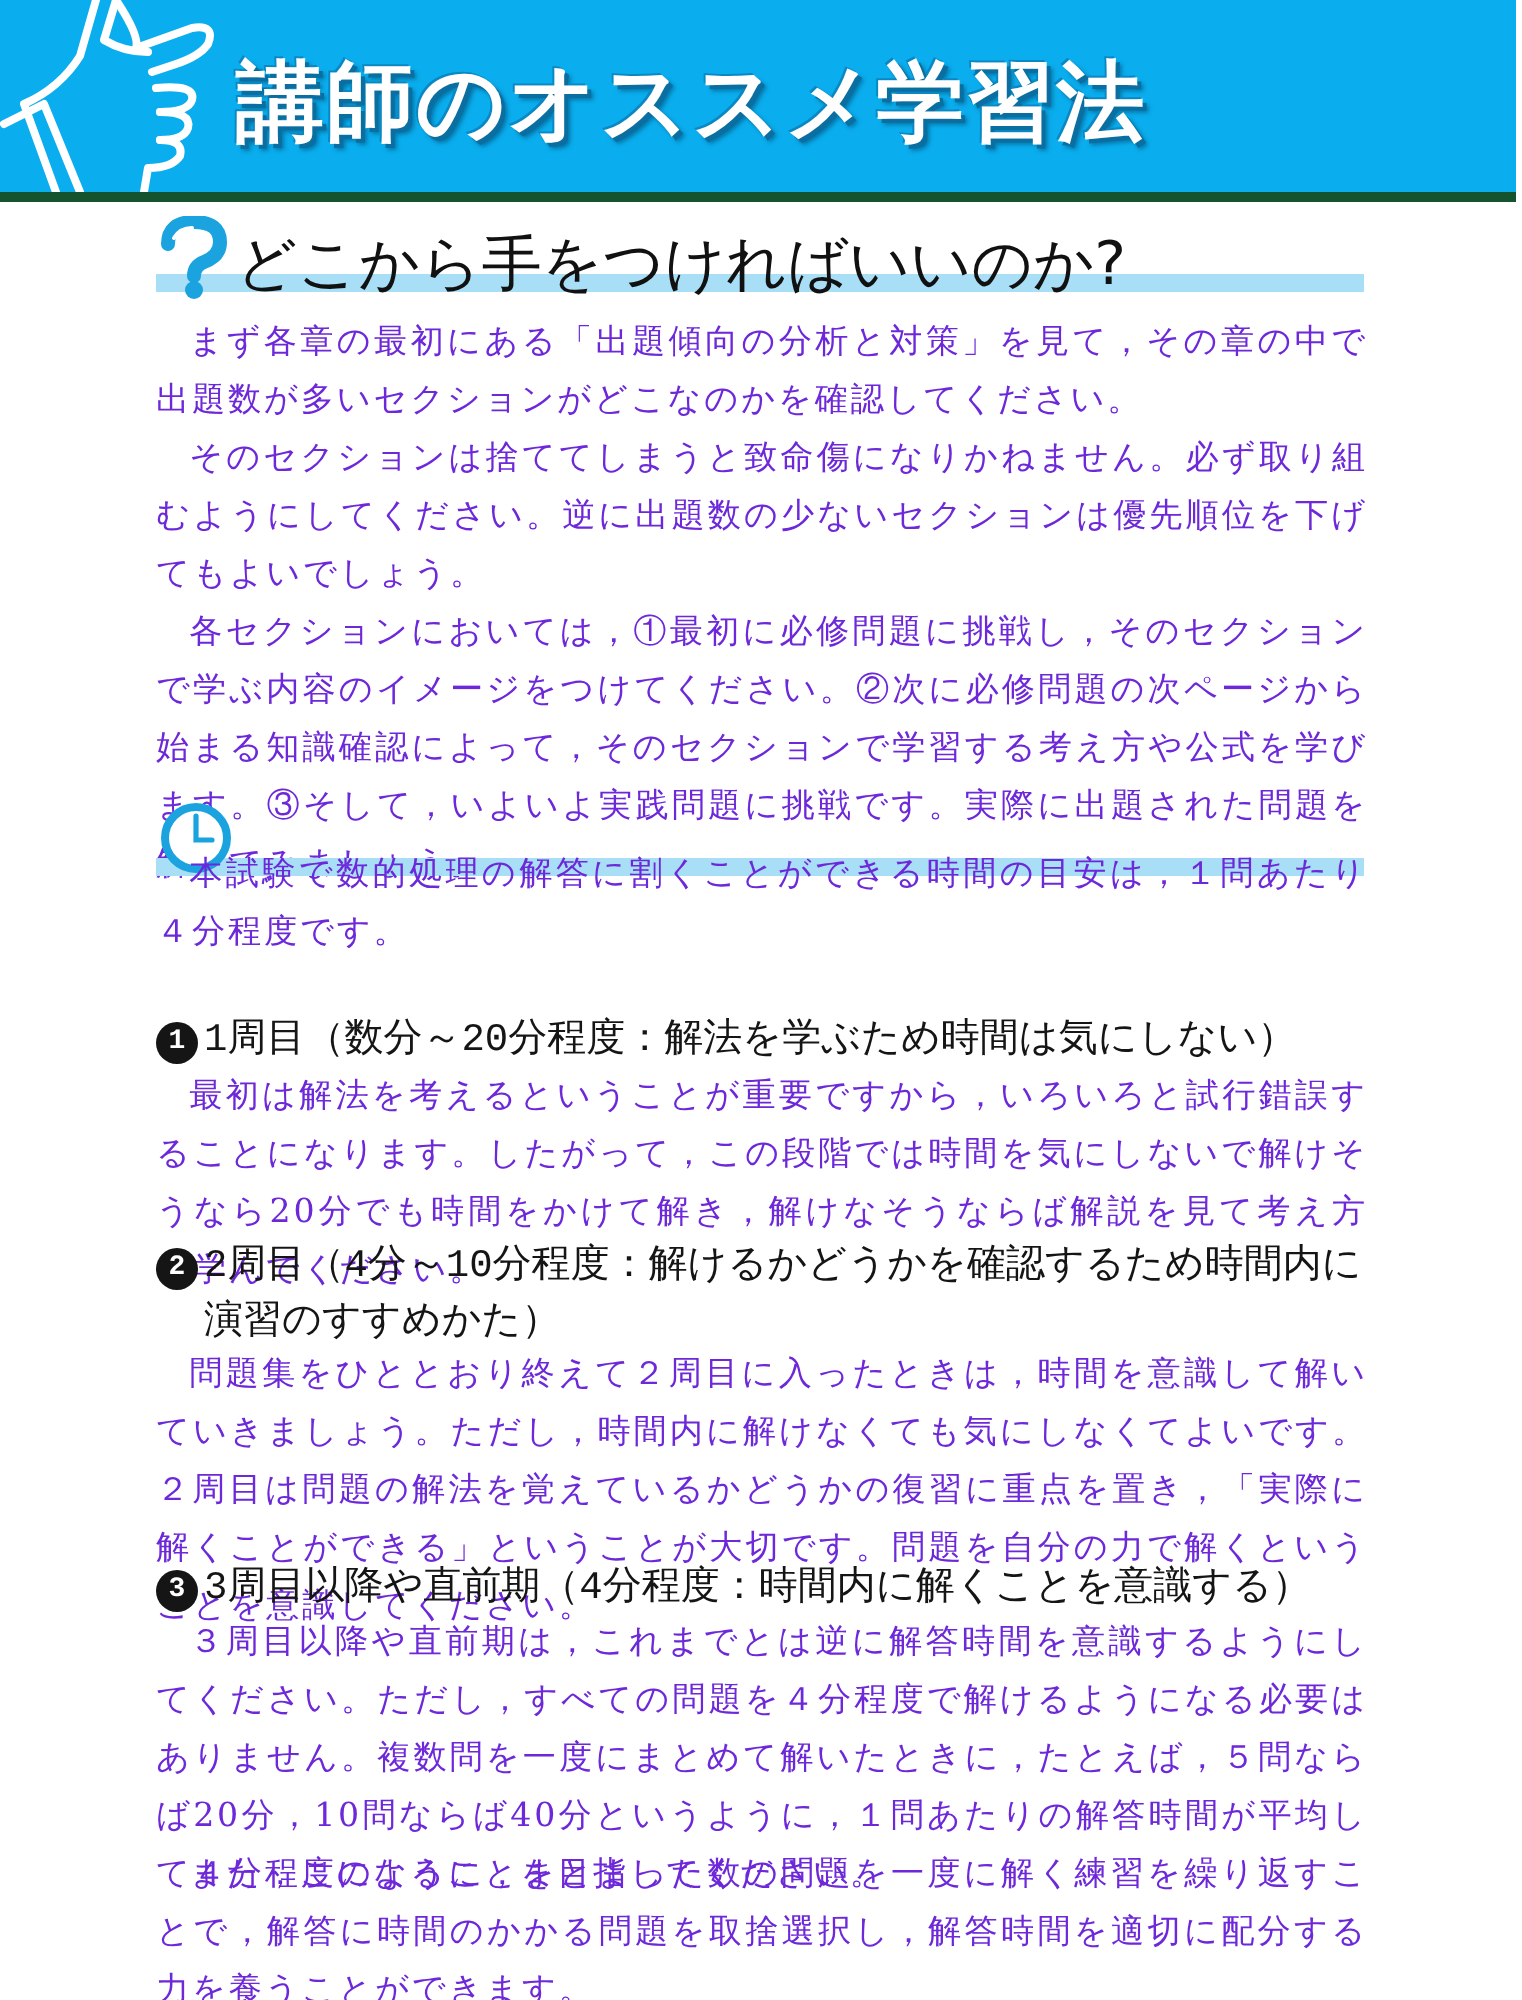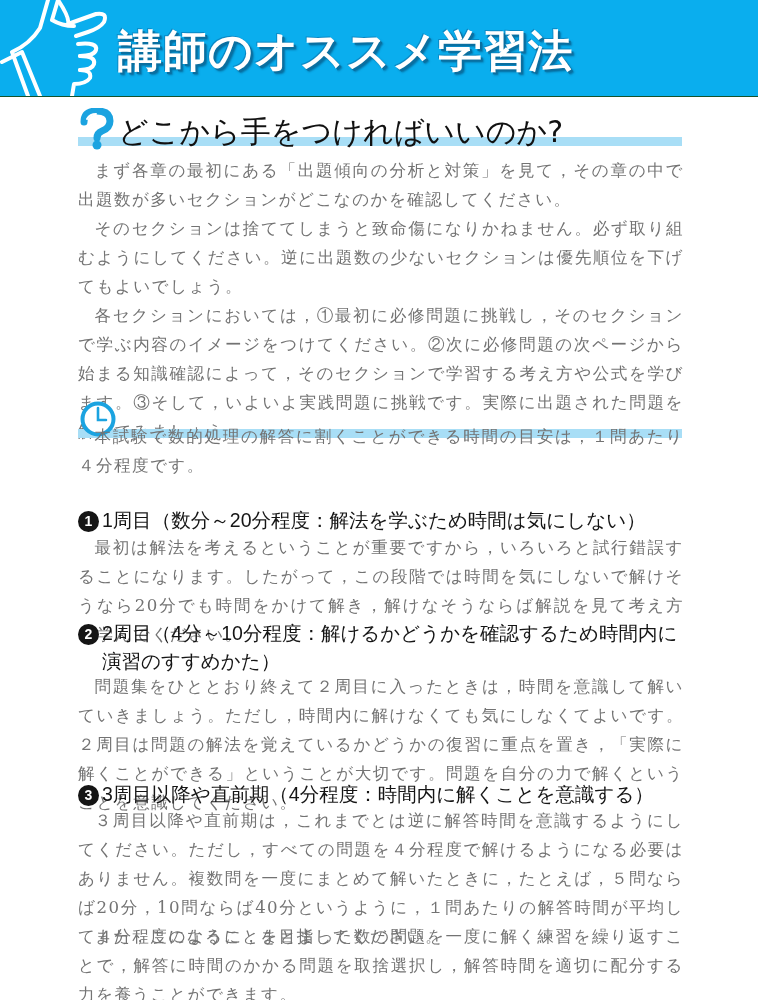--- a/index.html
+++ b/index.html
@@ -1,19 +1,19 @@
 <!DOCTYPE html>
 <html><head>
 <meta charset="utf-8">
 <style>
   html, body { margin: 0; padding: 0; background: #ffffff; }
   body { width: 761px; height: 1000px; position: relative; overflow: hidden; }
   .banner {
     position: absolute; left: 0; top: 0; width: 758px; height: 96px;
-    background: #0aaeee; border-bottom: 1px solid #14532d;
+    background: #0aaeee; border-bottom: 5px solid #14532d;
   }
   .hand { position: absolute; left: 0; top: 0; width: 160px; height: 96px; }
   .banner-title {
     position: absolute; left: 118px; top: 22px;
     font-family: "DejaVu Sans", sans-serif; font-weight: bold;
     font-size: 44px; letter-spacing: 1px; color: #ffffff;
     text-shadow: 2px 2px 0 #0a6fa0, -1px -1px 0 #0a88c4, 3px 3px 2px rgba(0,60,100,.5);
     white-space: nowrap;
   }
   .section-head {
@@ -23,26 +23,26 @@
     position: absolute; left: 0; right: 0; bottom: 2px; height: 9px; background: #a8def6;
   }
   .section-head .icon { position: absolute; left: 0; top: 0; width: 40px; height: 42px; }
   .section-head .title {
     position: absolute; left: 40px; top: 4px;
     font-family: "DejaVu Sans", sans-serif; font-size: 30px; color: #111;
     white-space: nowrap;
   }
   .para {
     position: absolute; left: 78px; width: 606px;
-    font-family: "DejaVu Serif", serif; font-size: 16.6px; line-height: 29px; color: #737373;
+    font-family: "DejaVu Serif", serif; font-size: 16.6px; line-height: 29px; color: #6d28d9;
     text-align: justify; text-indent: 1em; letter-spacing: 1.4px; margin: 0;
   }
   .sub-head {
     position: absolute; left: 78px; width: 610px;
-    font-family: Liberation Sans, sans-serif; font-size: 19.5px; line-height: 28px; color: #151515;
+    font-family: Liberation Mono, monospace; font-size: 19.5px; line-height: 28px; color: #151515;
   }
   .sub-head .num {
     display: inline-block; width: 21px; height: 21px; border-radius: 50%;
     background: #151515; color: #fff; font-size: 14px; line-height: 21px;
     text-align: center; font-weight: bold; vertical-align: 1px; margin-right: 3px;
   }
   .sub-head .cont { display: block; padding-left: 24px; }
 </style>
 </head>
 <body>

